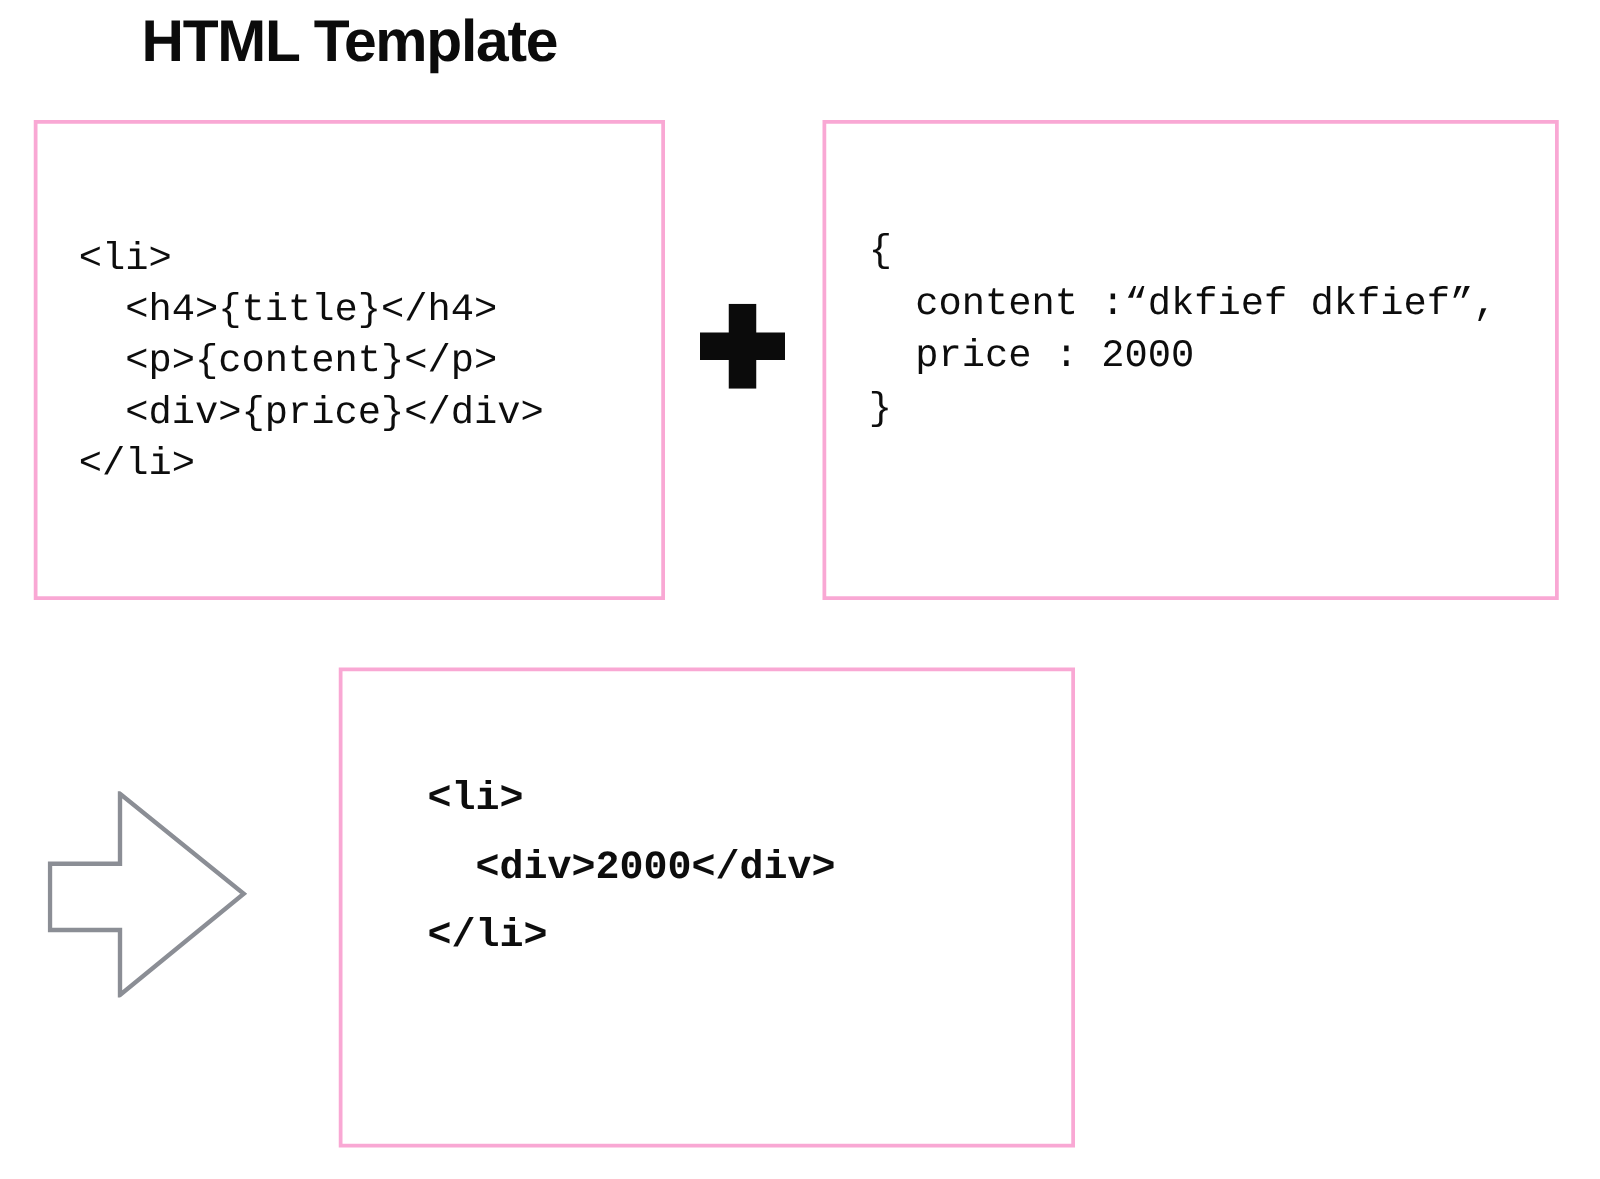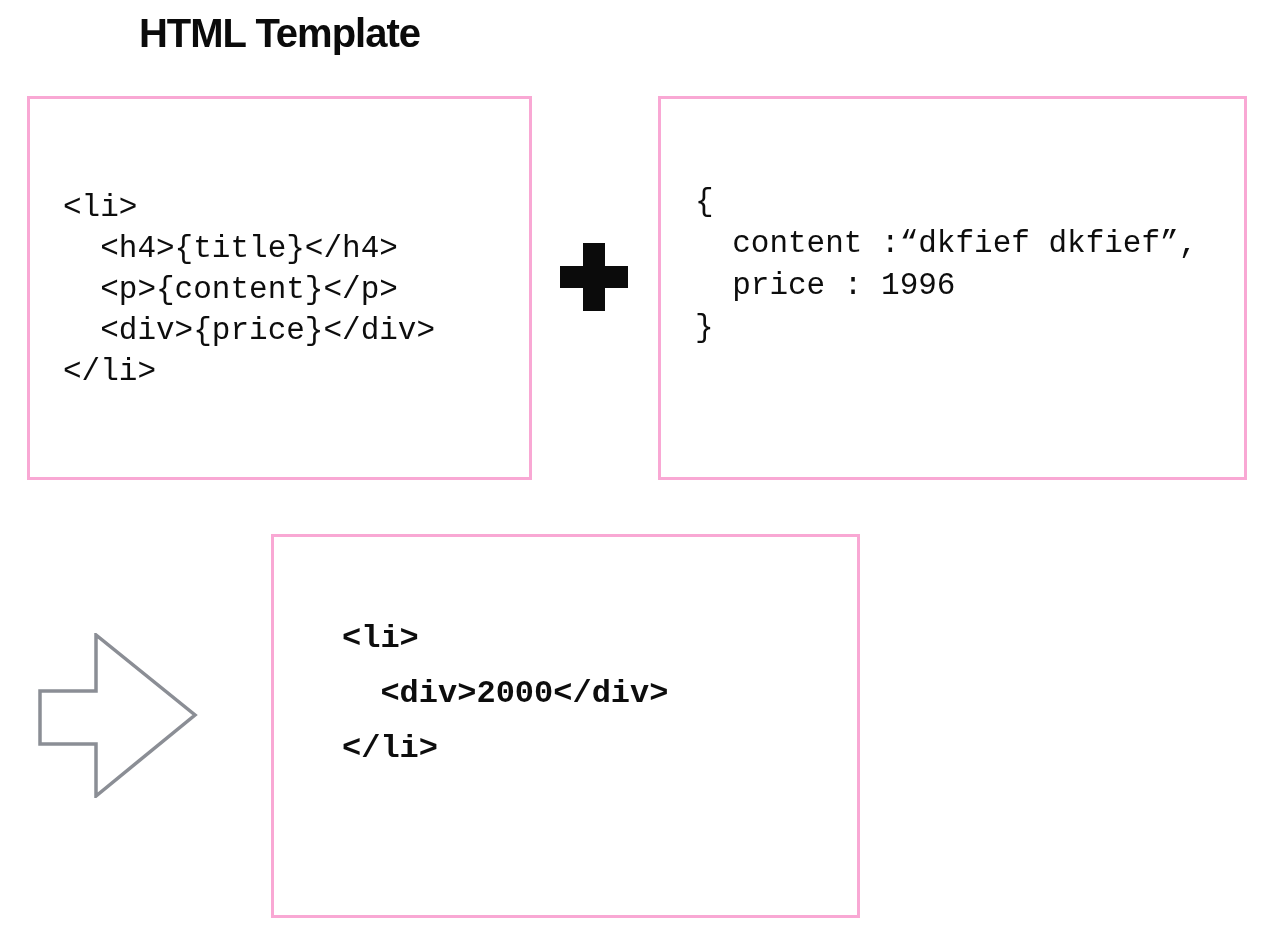--- a/index.html
+++ b/index.html
@@ -14,21 +14,21 @@
     background: #ffffff;
     overflow: hidden;
     font-family: "Liberation Sans", sans-serif;
   }
   .title {
     position: absolute;
     top: 2px;
     margin: 0;
     font-family: "Liberation Sans", sans-serif;
     font-weight: bold;
-    font-size: 40px;
+    font-size: 47px;
     line-height: 62px;
     color: #0b0b0b;
     text-align: center;
     letter-spacing: -1px;
   }
   .title-left  { left: 27px;  width: 505px; }
   .title-right { left: 658px; width: 589px; }
 
   .box {
     position: absolute;
@@ -80,21 +80,21 @@
     <pre class="code code-template"><div class="code-line">&lt;li&gt;</div><div class="code-line">  &lt;h4&gt;{title}&lt;/h4&gt;</div><div class="code-line">  &lt;p&gt;{content}&lt;/p&gt;</div><div class="code-line">  &lt;div&gt;{price}&lt;/div&gt;</div><div class="code-line">&lt;/li&gt;</div></pre>
   </div>
 
   <div class="plus-wrap">
     <svg width="68" height="68" viewBox="0 0 68 68" xmlns="http://www.w3.org/2000/svg">
       <path d="M23 0 h22 v23 h23 v22 h-23 v23 h-22 v-23 h-23 v-22 h23 z" fill="#0b0b0b"></path>
     </svg>
   </div>
 
   <div class="box box-json">
-    <pre class="code code-json"><div class="code-line">{</div><div class="code-line">  content :“dkfief dkfief”,</div><div class="code-line">  price : 1996</div><div class="code-line">}</div></pre>
+    <pre class="code code-json"><div class="code-line">{</div><div class="code-line">  content :“dkfief dkfief”,</div><div class="code-line">  price : 2000</div><div class="code-line">}</div></pre>
   </div>
 
   <div class="arrow-wrap">
     <svg width="160" height="165" viewBox="0 0 160 165" xmlns="http://www.w3.org/2000/svg">
       <polygon points="2,58 58,58 58,2 157,82 58,163 58,111 2,111" fill="#ffffff" stroke="#8b8e95" stroke-width="3.5" stroke-linejoin="miter"></polygon>
     </svg>
   </div>
 
   <div class="box box-result">
     <pre class="code code-result"><div class="code-line">&lt;li&gt;</div><div class="code-line">  &lt;div&gt;2000&lt;/div&gt;</div><div class="code-line">&lt;/li&gt;</div></pre>

